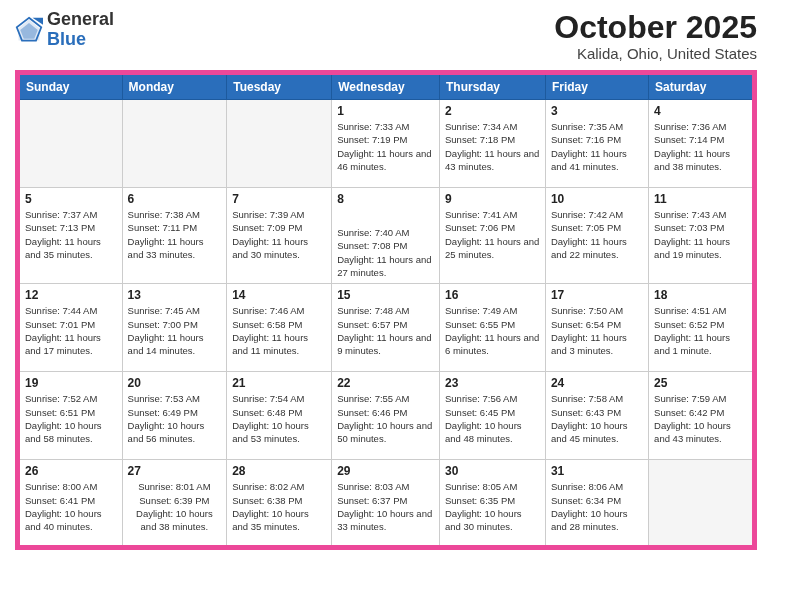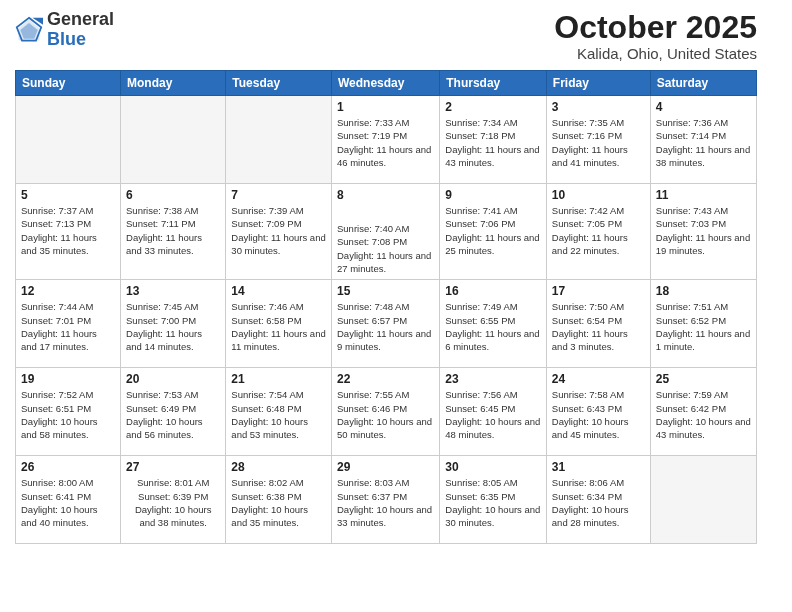--- a/index.html
+++ b/index.html
@@ -55,21 +55,21 @@
       color: #222;
       line-height: 1.1;
     }
     .location {
       font-size: 15px;
       color: #444;
     }
     .calendar {
       width: 100%;
       border-collapse: collapse;
-      border: 1px solid #ec4899;
+      border: 5px solid #ec4899;
     }
     .calendar th {
       background: #2a6ebb;
       color: #fff;
       font-size: 12px;
       font-weight: bold;
       padding: 5px 6px;
       text-align: left;
       border: 1px solid #1d5a9e;
     }
@@ -244,21 +244,21 @@
 Daylight: 11 hours and 6 minutes.</div>
           </td>
           <td>
             <span class="day-num">17</span>
             <div class="day-info" style="white-space: pre-line;">Sunrise: 7:50 AM
 Sunset: 6:54 PM
 Daylight: 11 hours and 3 minutes.</div>
           </td>
           <td>
             <span class="day-num">18</span>
-            <div class="day-info" style="white-space: pre-line;">Sunrise: 7:51 AM
+            <div class="day-info" style="white-space: pre-line;">Sunrise: 4:51 AM
 Sunset: 6:52 PM
 Daylight: 11 hours and 1 minute.</div>
           </td>
         </tr>
         <tr class="week-row">
           <td>
             <span class="day-num">19</span>
             <div class="day-info" style="white-space: pre-line;">Sunrise: 7:52 AM
 Sunset: 6:51 PM
 Daylight: 10 hours and 58 minutes.</div>

